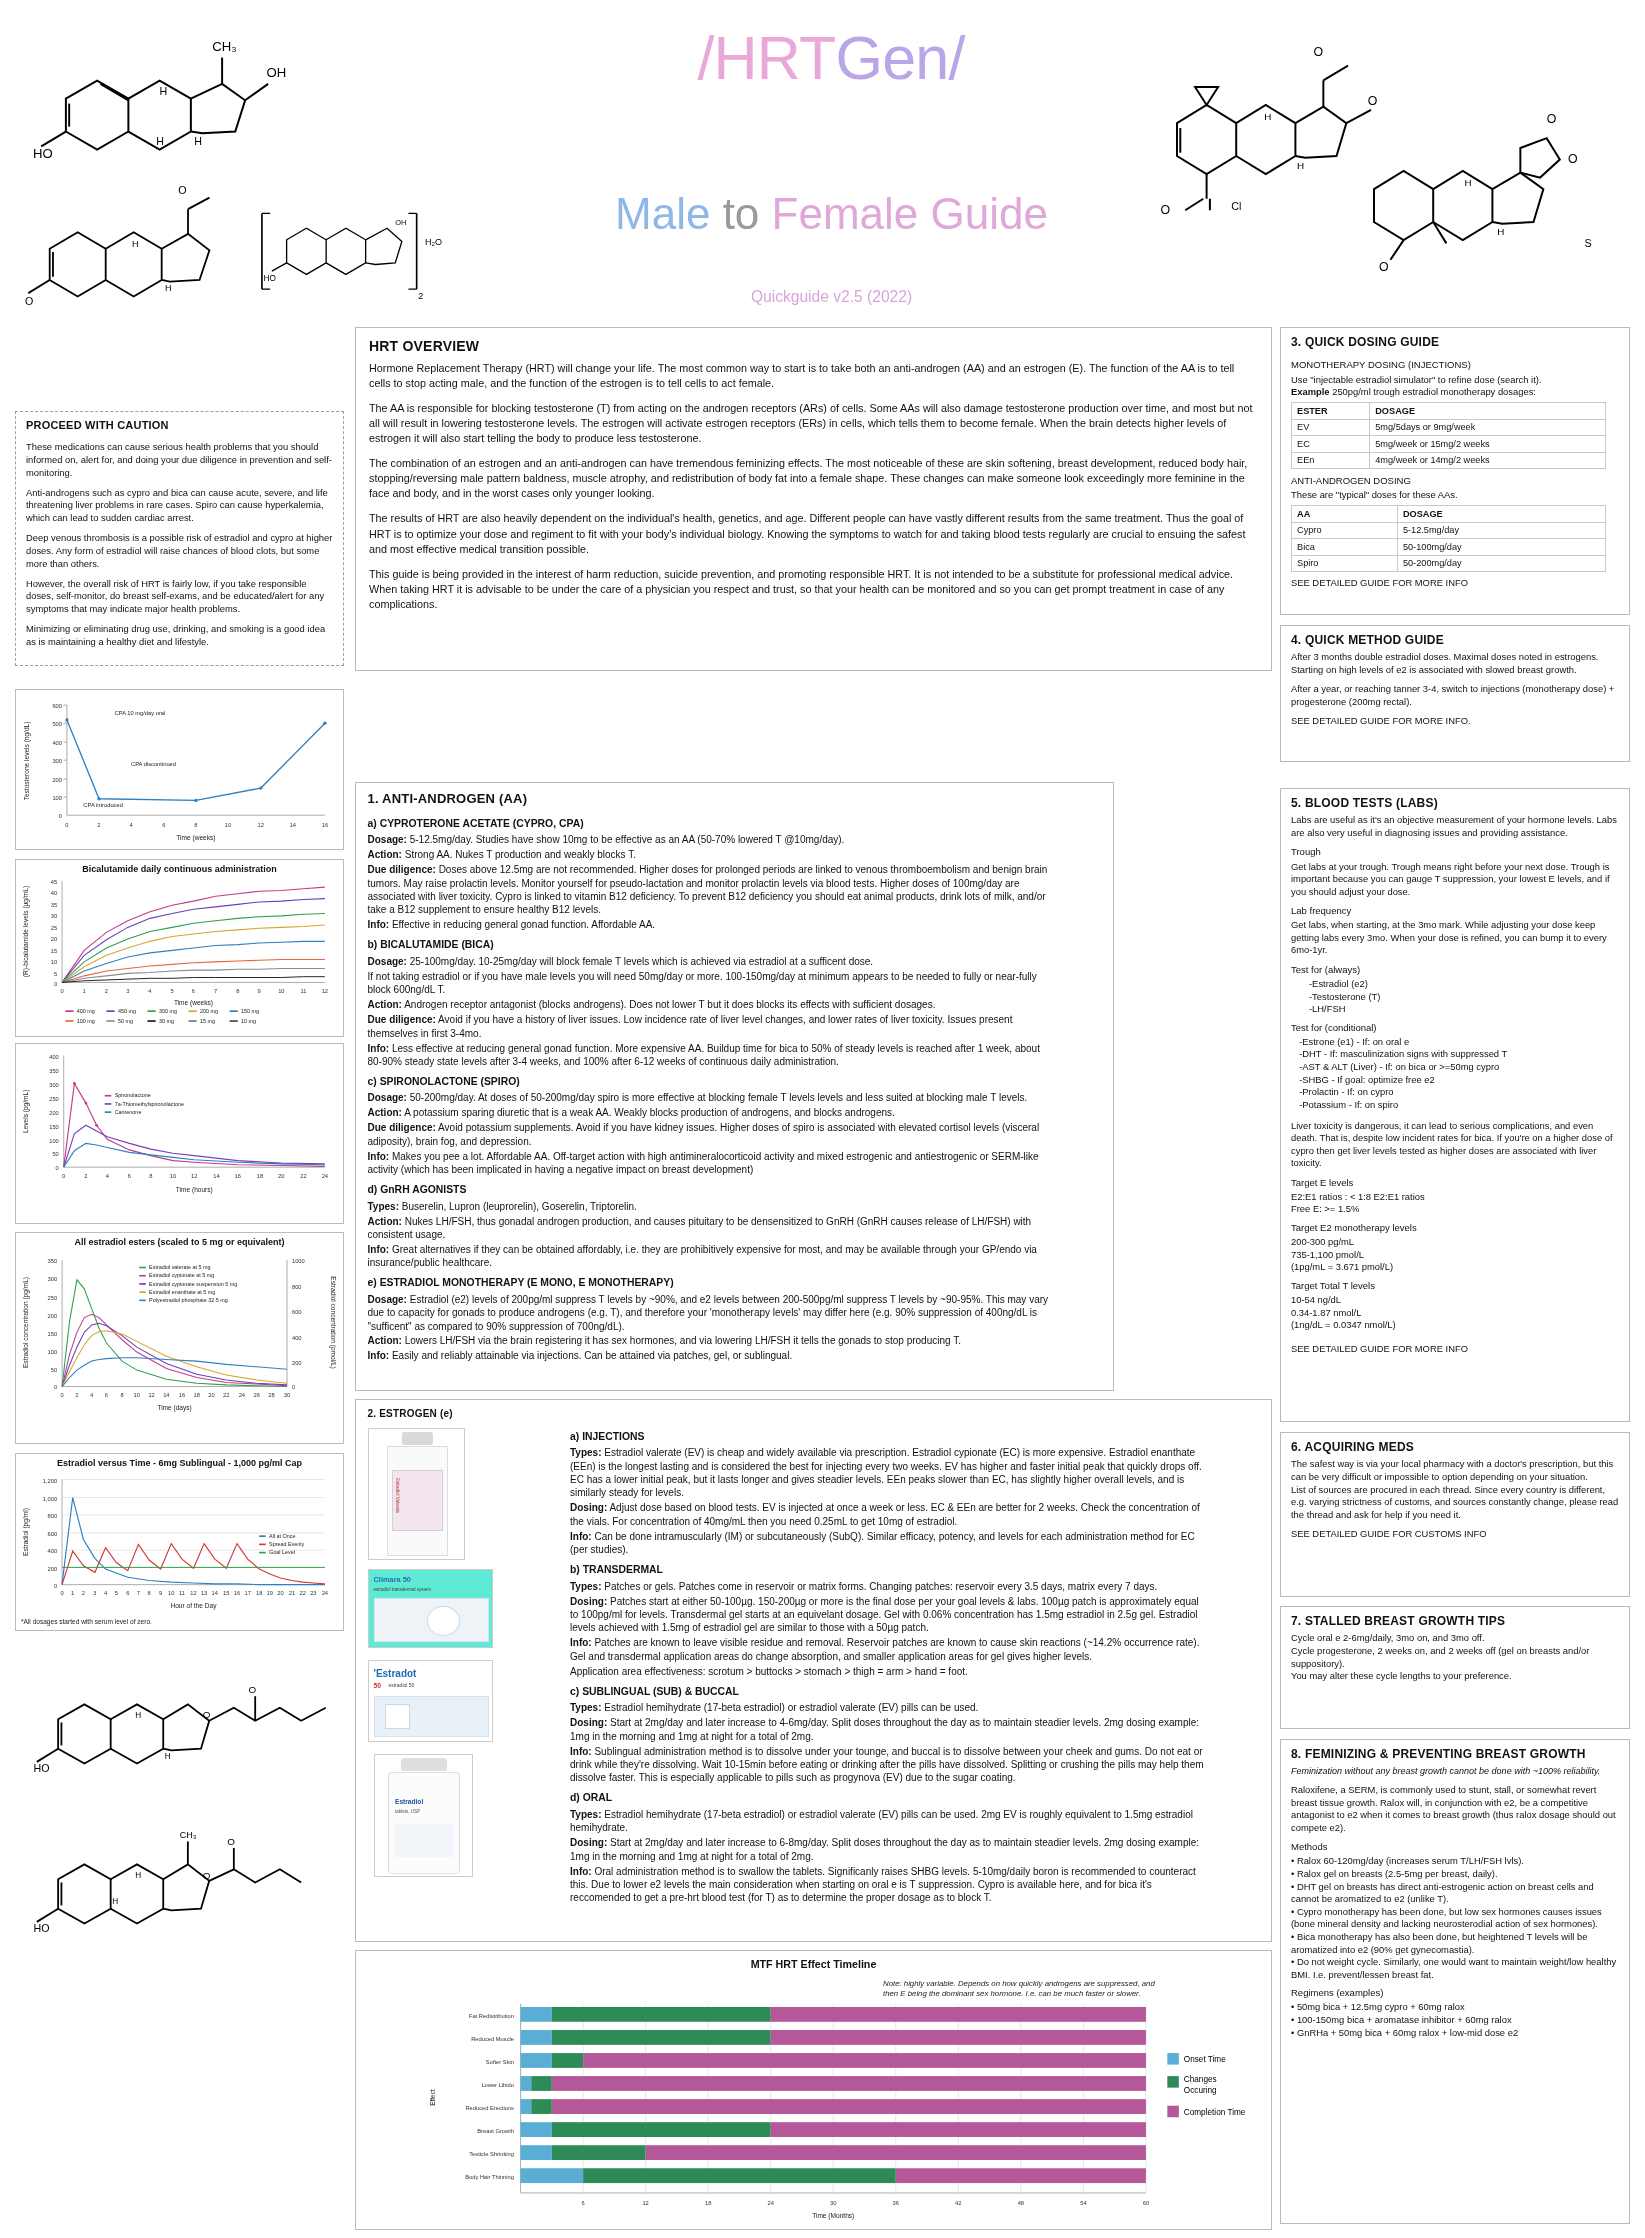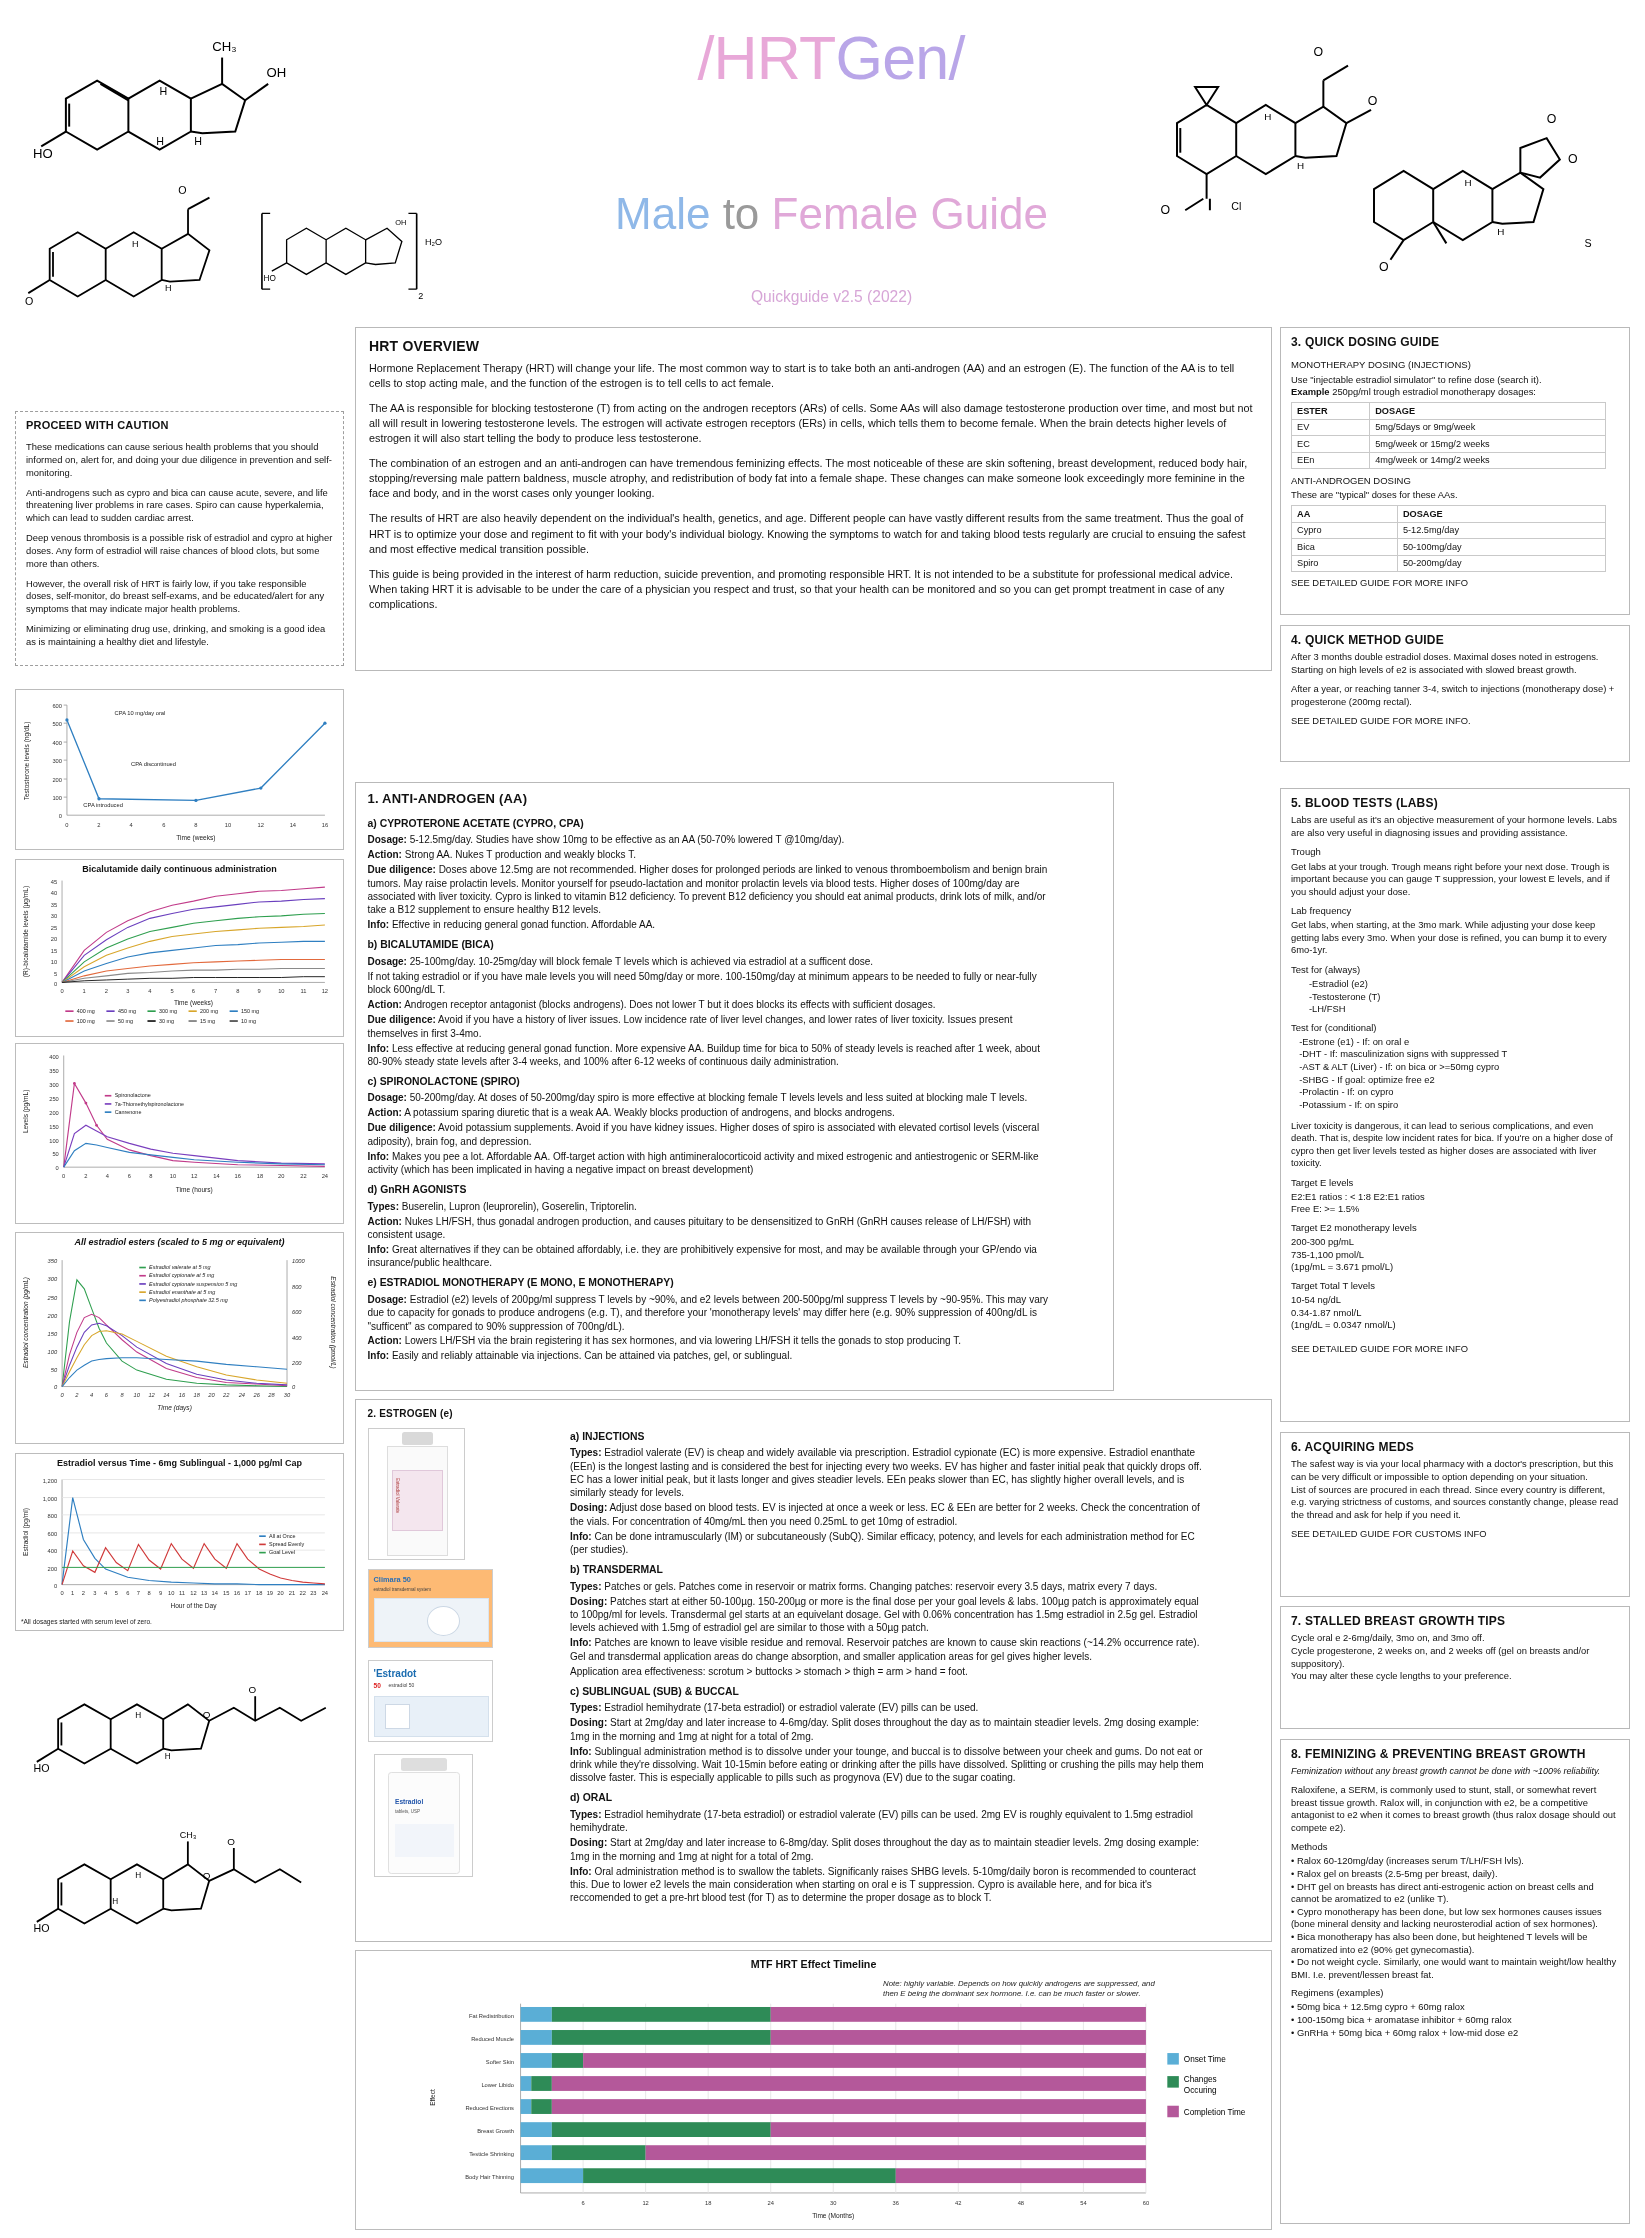--- a/index.html
+++ b/index.html
@@ -104,21 +104,21 @@
   .axis-line { stroke:#9a9a9a; stroke-width:1; }
   .gridline { stroke:#e2e2e2; stroke-width:1; }
   .tick { font-size:7px; fill:#333; font-family:"Liberation Sans", sans-serif; }
   .axlabel { font-size:8px; fill:#222; font-family:"Liberation Sans", sans-serif; }
   .legtext { font-size:6.6px; fill:#222; font-family:"Liberation Sans", sans-serif; }
   .anno { font-size:7px; fill:#222; font-family:"Liberation Sans", sans-serif; }
 
   #chart-cpa { left:15px; top:689px; width:329px; height:161px; }
   #chart-bica { left:15px; top:859px; width:329px; height:178px; }
   #chart-spiro { left:15px; top:1043px; width:329px; height:181px; }
-  #chart-esters { left:15px; top:1232px; width:329px; height:212px;font-style:italic; }
+  #chart-esters { left:15px; top:1232px; width:329px; height:212px; }
   #chart-subl { left:15px; top:1453px; width:329px; height:178px; }
 
   
   #timeline { position:absolute; left:355px; top:1950px; width:917px; height:280px; border:0.8px solid #bcbcbc; background:#fff; }
   .tl-title { text-align:center; font-size:10.7px; font-weight:bold; padding-top:7.4px; }
   .tl-note { position:absolute; left:527px; top:28px; width:272px; font-size:7.8px; line-height:1.3; font-style:italic; color:#222; }
 
   
   .prod { position:absolute; border:0.8px solid #ddd; background:#fff; overflow:hidden; }
 </style>
@@ -370,21 +370,21 @@
       <div class="ln"><b>Info:</b><span> Oral administration method is to swallow the tablets. Significanly raises SHBG levels. 5-10mg/daily boron is recommended to counteract this. Due to lower e2 levels the main consideration when starting on oral e is T suppression. Cypro is available here, and for bica it's reccomended to get a pre-hrt blood test (for T) as to determine the proper dosage as to block T.</span></div>
     </div>
 
     <div class="prod" style="left:11.5px;top:28px;width:97px;height:132px;background:#fff;border:0.8px solid #ccc;">
       <div style="position:absolute;left:33px;top:3.3px;width:31px;height:13px;background:#d9d9d9;border-radius:2.5px;"></div>
       <div style="position:absolute;left:18px;top:16.5px;width:61px;height:110px;background:#fafafa;border:0.8px solid #ddd;"></div>
       <div style="position:absolute;left:23px;top:41px;width:51px;height:61px;background:#f4e6ee;border:0.8px solid #e0c8da;"></div>
       <div style="position:absolute;left:26px;top:49px;font-size:4.5px;color:#a33;writing-mode:vertical-rl;">Estradiol Valerate</div>
     </div>
 
-    <div class="prod" style="left:11.5px;top:169px;width:125px;height:79px;background:#fdba74;border:0.8px solid #ccc;">
+    <div class="prod" style="left:11.5px;top:169px;width:125px;height:79px;background:#5eead4;border:0.8px solid #ccc;">
       <div style="position:absolute;left:5px;top:5px;font-size:7.4px;color:#2a6fb5;font-weight:bold;">Climara 50</div>
       <div style="position:absolute;left:5px;top:16.5px;font-size:4.5px;color:#444;">estradiol transdermal system</div>
       <div style="position:absolute;left:5px;top:28px;width:115px;height:44px;background:#eef3f8;border:0.8px solid #dbe4ee;"></div>
       <div style="position:absolute;left:58px;top:36px;width:33px;height:30px;border-radius:50%;background:#fff;border:0.8px solid #cbd7e4;"></div>
     </div>
 
     <div class="prod" style="left:11.5px;top:260px;width:125px;height:82px;background:#fff;border:0.8px solid #ccc;">
       <div style="position:absolute;left:5px;top:6.6px;font-size:10px;color:#1b6cb0;font-weight:bold;">'Estradot</div>
       <div style="position:absolute;left:5px;top:21.4px;font-size:6.6px;color:#d22;font-weight:bold;">50</div>
       <div style="position:absolute;left:20px;top:21.4px;font-size:5px;color:#444;">estradiol 50</div>

